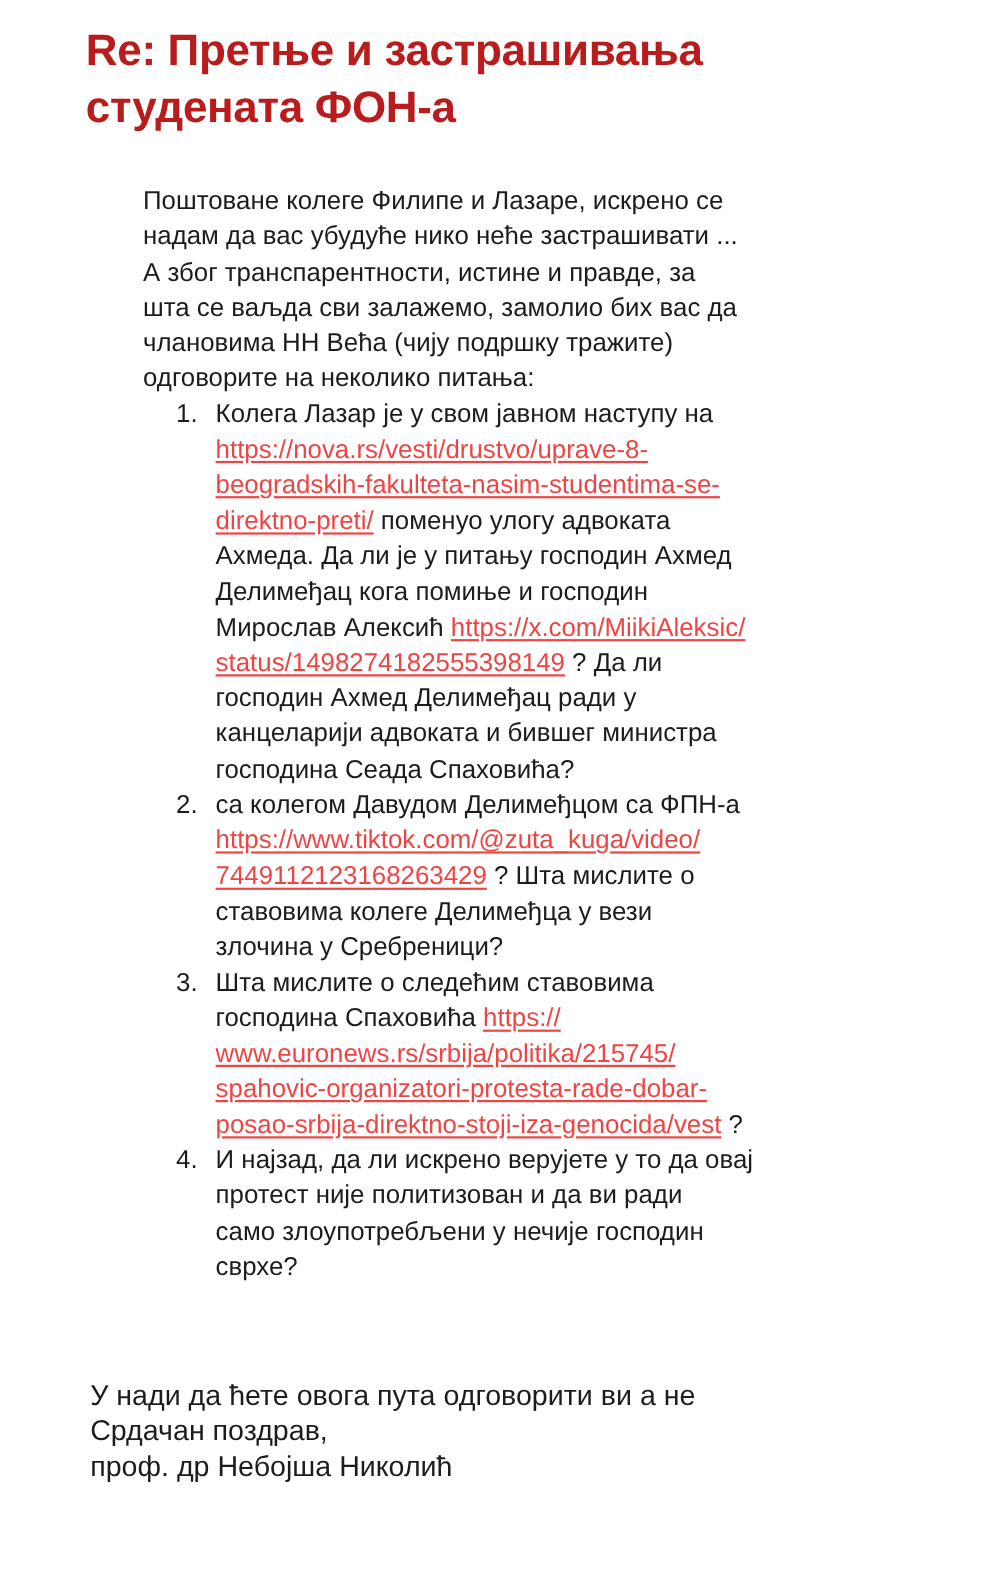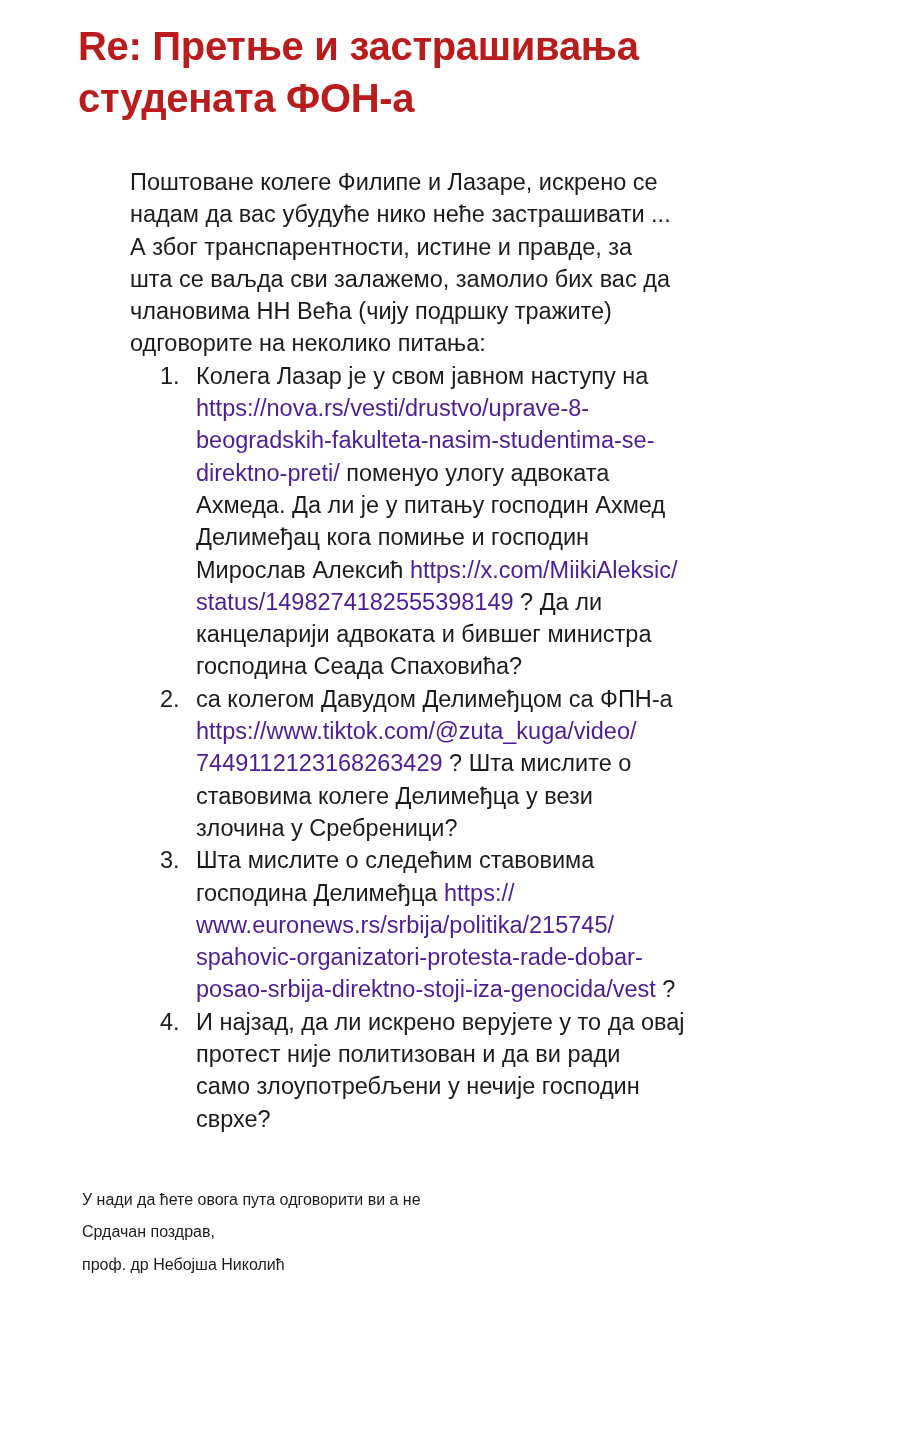--- a/index.html
+++ b/index.html
@@ -6,23 +6,23 @@
   body { width: 900px; height: 1443px; position: relative; overflow: hidden;
          font-family: "Liberation Sans", "DejaVu Sans", sans-serif; color: #1c1c1c; }
   .title { position: absolute; left: 78px; top: 20px; width: 760px;
            font-size: 40px; font-weight: bold; line-height: 52px; color: #b91c1c; letter-spacing: -0.3px; }
   .body { position: absolute; left: 82px; top: 166px; width: 760px;
           font-size: 23.5px; line-height: 32.3px; margin-left: 48px; }
   .line { white-space: nowrap; display: block; }
   ol { list-style: none; margin: 0; padding: 0; }
   .item { position: relative; padding-left: 66px; }
   .num { position: absolute; left: 30px; top: 0; }
-  a.link { color: #4c1d95; text-underline-offset: 3px; }
-  .closing { position: absolute; left: 82px; top: 1184px; width: 760px;
-             font-size: 16px; line-height: 32.3px; }
+  a.link { color: #ef4444; text-decoration: underline; text-underline-offset: 3px; }
+  .closing { position: absolute; left: 82px; top: 1252px; width: 760px;
+             font-size: 26px; line-height: 32.3px; }
 </style>
 </head>
 <body>
 
 <div class="title">
   <span class="line">Re: Претње и застрашивања</span>
   <span class="line">студената ФОН-а</span>
 </div>
 
 <div class="body">
@@ -39,37 +39,38 @@
     <li class="item">
       <span class="num">1.</span>
       <span class="line">Колега Лазар је у свом јавном наступу на</span>
       <span class="line"><a class="link">https://nova.rs/vesti/drustvo/uprave-8-</a></span>
       <span class="line"><a class="link">beogradskih-fakulteta-nasim-studentima-se-</a></span>
       <span class="line"><a class="link">direktno-preti/</a><span> поменуо улогу адвоката</span></span>
       <span class="line">Ахмеда. Да ли је у питању господин Ахмед</span>
       <span class="line">Делимеђац кога помиње и господин</span>
       <span class="line"><span>Мирослав Алексић </span><a class="link">https://x.com/MiikiAleksic/</a></span>
       <span class="line"><a class="link">status/1498274182555398149</a><span> ? Да ли</span></span>
+      <span class="line">господин Ахмед Делимеђац ради у</span>
       <span class="line">канцеларији адвоката и бившег министра</span>
       <span class="line">господина Сеада Спаховића?</span>
     </li>
 
     <li class="item">
       <span class="num">2.</span>
       <span class="line">са колегом Давудом Делимеђцом са ФПН-а</span>
       <span class="line"><a class="link">https://www.tiktok.com/@zuta_kuga/video/</a></span>
       <span class="line"><a class="link">7449112123168263429</a><span> ? Шта мислите о</span></span>
       <span class="line">ставовима колеге Делимеђца у вези</span>
       <span class="line">злочина у Сребреници?</span>
     </li>
 
     <li class="item">
       <span class="num">3.</span>
       <span class="line">Шта мислите о следећим ставовима</span>
-      <span class="line"><span>господина Делимеђца </span><a class="link">https://</a></span>
+      <span class="line"><span>господина Спаховића </span><a class="link">https://</a></span>
       <span class="line"><a class="link">www.euronews.rs/srbija/politika/215745/</a></span>
       <span class="line"><a class="link">spahovic-organizatori-protesta-rade-dobar-</a></span>
       <span class="line"><a class="link">posao-srbija-direktno-stoji-iza-genocida/vest</a><span> ?</span></span>
     </li>
 
     <li class="item">
       <span class="num">4.</span>
       <span class="line">И најзад, да ли искрено верујете у то да овај</span>
       <span class="line">протест није политизован и да ви ради</span>
       <span class="line">само злоупотребљени у нечије господин</span>

